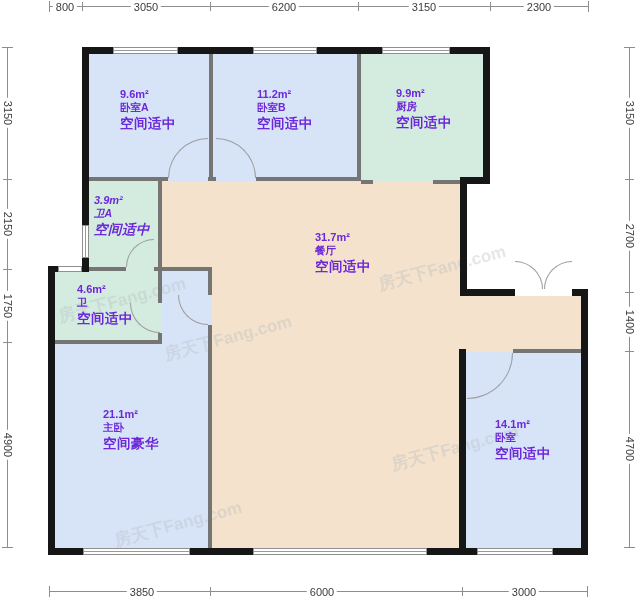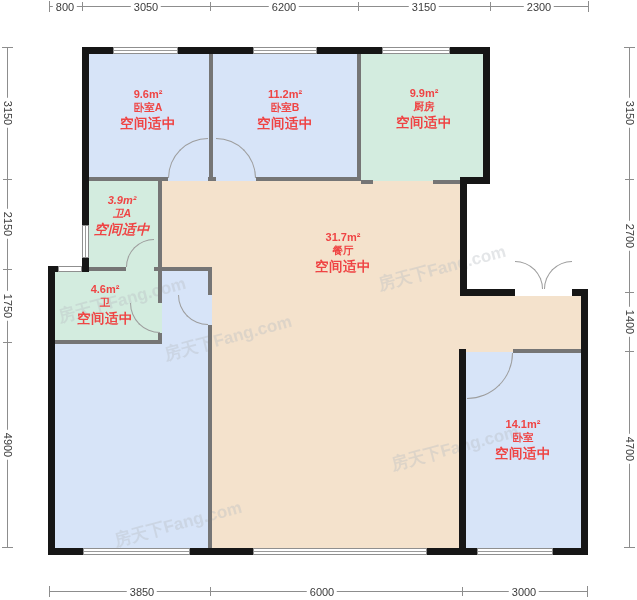--- a/index.html
+++ b/index.html
@@ -17,22 +17,22 @@
   .win{position:absolute;z-index:5;background:#fff;border:1px solid #8f8f8f;box-sizing:border-box;}
   .win-h{background:linear-gradient(to bottom,#fff 40%,#9a9a9a 40%,#9a9a9a 60%,#fff 60%);}
   .win-v{background:linear-gradient(to right,#fff 40%,#9a9a9a 40%,#9a9a9a 60%,#fff 60%);}
   
   .arc{position:absolute;z-index:3;border:0 solid #9d9d9d;box-sizing:border-box;background:transparent;}
   .arc-tl{border-top-width:1.5px;border-left-width:1.5px;border-top-left-radius:100% 100%;}
   .arc-tr{border-top-width:1.5px;border-right-width:1.5px;border-top-right-radius:100% 100%;}
   .arc-bl{border-bottom-width:1.5px;border-left-width:1.5px;border-bottom-left-radius:100% 100%;}
   .arc-br{border-bottom-width:1.5px;border-right-width:1.5px;border-bottom-right-radius:100% 100%;}
   
-  .room-label{position:absolute;z-index:6;transform:translate(-50%,-50%);text-align:center;
-              color:#ef4444;line-height:1.3;white-space:nowrap;}
+  .room-label{position:absolute;z-index:6;transform:translate(-50%,-50%);text-align:left;
+              color:#6d28d9;line-height:1.3;white-space:nowrap;}
   .room-area{font-size:11px;font-weight:700;display:block;}
   .room-name{font-size:10.5px;font-weight:600;display:block;}
   .room-desc{font-size:13.5px;font-weight:700;display:block;letter-spacing:0.5px;}
   
   .dline{position:absolute;background:#8d8d8d;z-index:1;}
   .dtick{position:absolute;background:#8d8d8d;z-index:1;}
   .dlabel{position:absolute;z-index:2;transform:translate(-50%,-50%);font-size:11px;color:#3c3c3c;
           background:#fff;padding:0 3px;white-space:nowrap;}
   .dlabel-v{transform:translate(-50%,-50%) rotate(90deg);}
 </style>
@@ -132,20 +132,25 @@
   <div class="room-label" style="left:105px;top:305px;">
     <span class="room-area">4.6m²</span>
     <span class="room-name">卫</span>
     <span class="room-desc">空间适中</span>
   </div>
   <div class="room-label" style="left:343px;top:253px;">
     <span class="room-area">31.7m²</span>
     <span class="room-name">餐厅</span>
     <span class="room-desc">空间适中</span>
   </div>
+  <div class="room-label" style="left:131px;top:430px;">
+    <span class="room-area">21.1m²</span>
+    <span class="room-name">主卧</span>
+    <span class="room-desc">空间豪华</span>
+  </div>
   <div class="room-label" style="left:523px;top:440px;">
     <span class="room-area">14.1m²</span>
     <span class="room-name">卧室</span>
     <span class="room-desc">空间适中</span>
   </div>
 
   <div class="dline" style="left:49px;top:6px;width:539px;height:1px;"></div>
   <div class="dtick" style="left:49px;top:1px;width:1px;height:11px;"></div>
   <div class="dtick" style="left:82px;top:2px;width:1px;height:9px;"></div>
   <div class="dtick" style="left:210px;top:2px;width:1px;height:9px;"></div>

